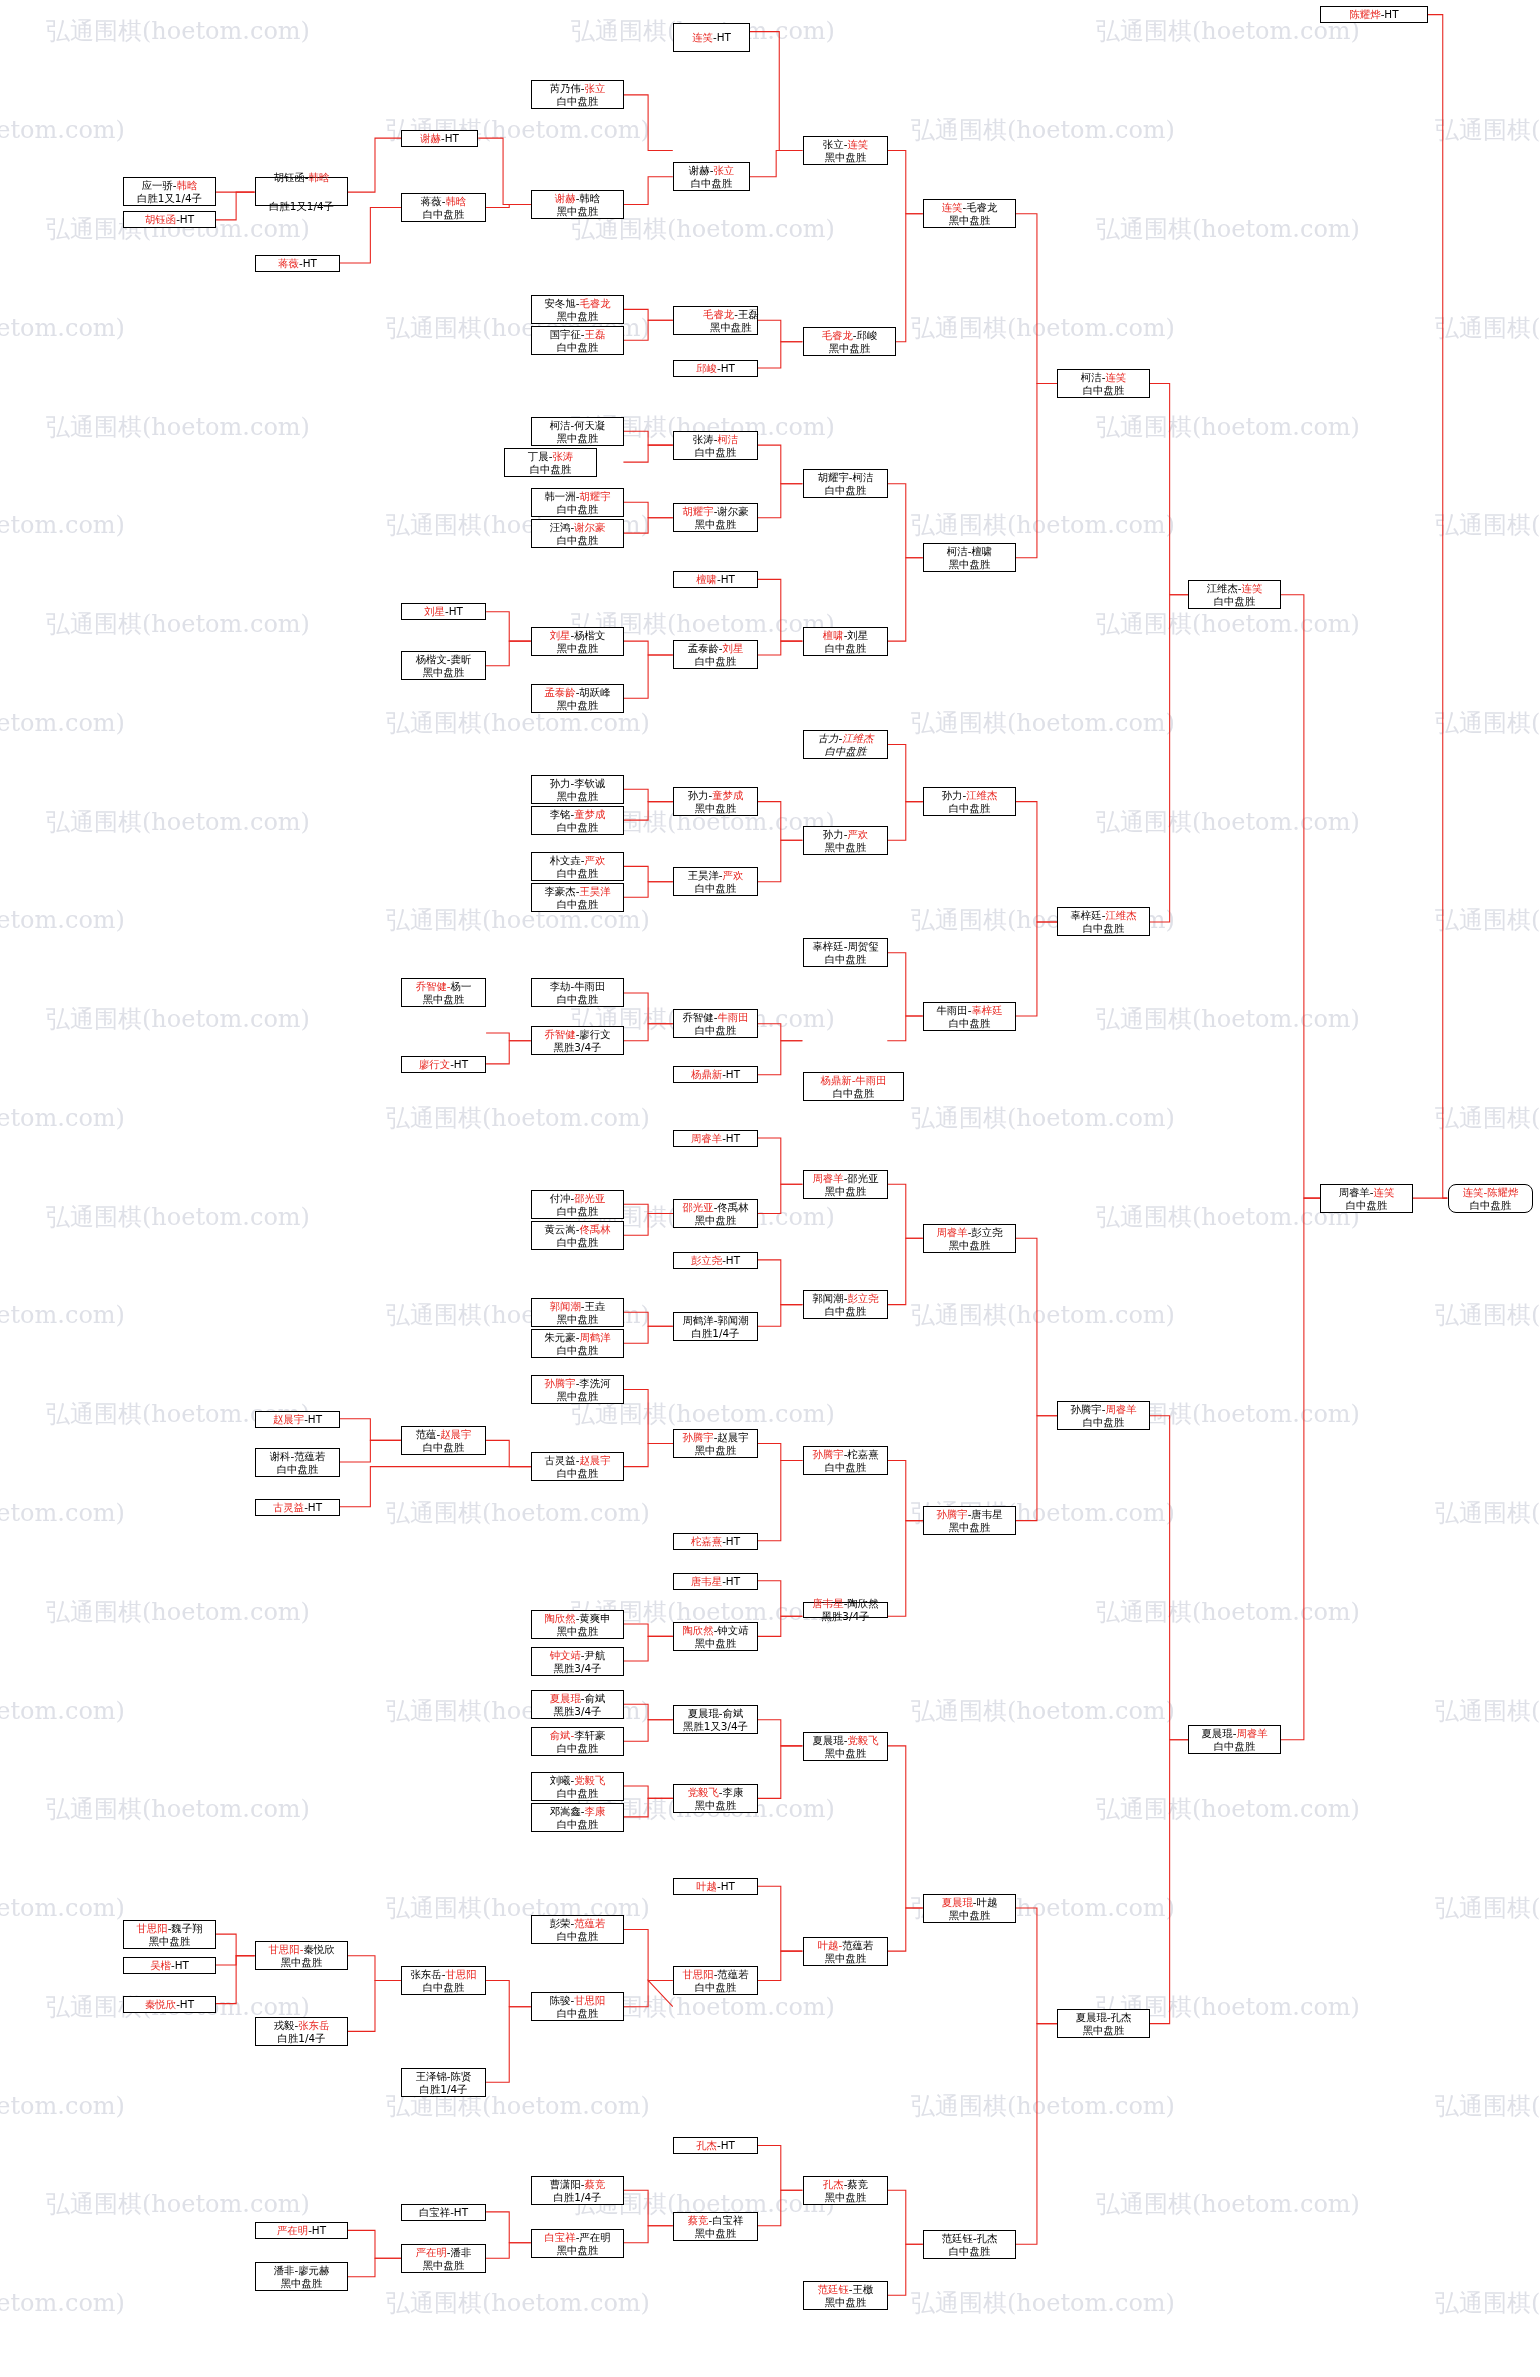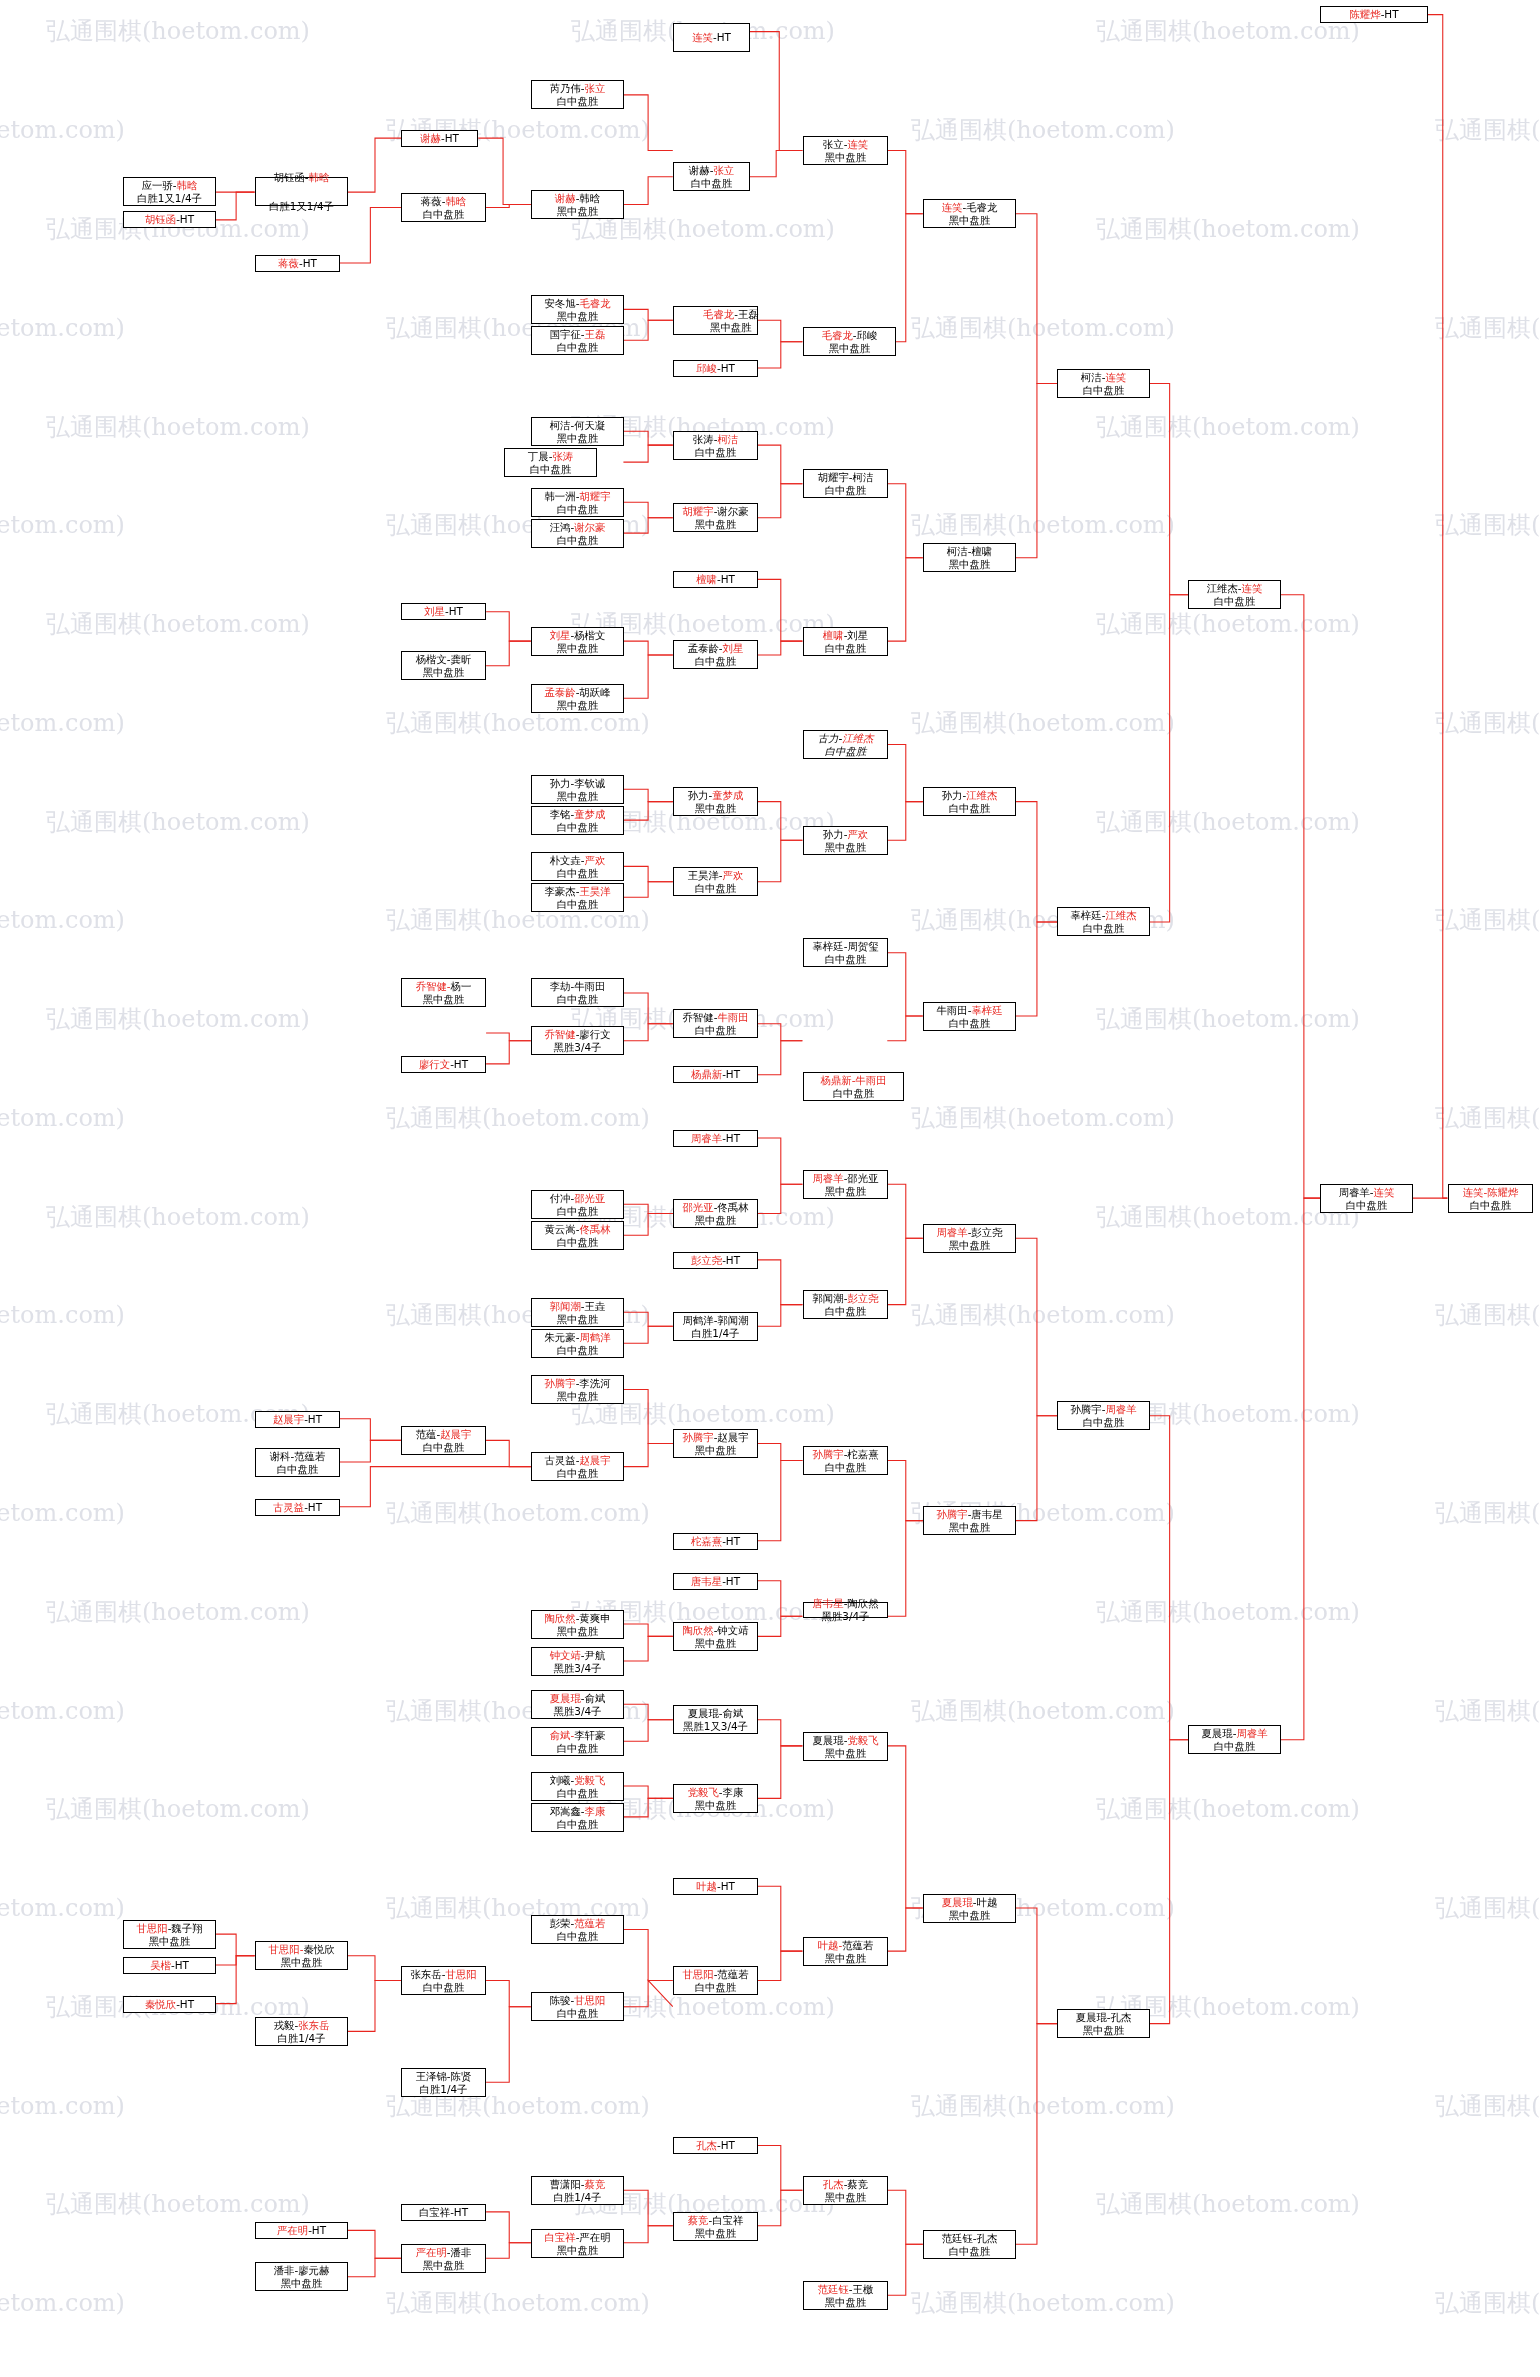--- a/index.html
+++ b/index.html
@@ -657,19 +657,19 @@
         <div class="l2"><span class="blk">黑中盘胜</span></div>
       </div>
       <div class="node" style="left: 923px; top: 2230px; width: 93px; height: 29px;">
         <div class="l1"><span class="blk">范廷钰-</span><span class="blk">孔杰</span></div>
         <div class="l2"><span class="blk">白中盘胜</span></div>
       </div>
       <div class="node" style="left: 1320px; top: 1184px; width: 93px; height: 29px;">
         <div class="l1"><span class="blk">周睿羊-</span><span class="red">连笑</span></div>
         <div class="l2"><span class="blk">白中盘胜</span></div>
       </div>
-      <div class="node" style="left: 1448px; top: 1184px; width: 85px; height: 29px;">
+      <div class="node" style="left: 1448px; top: 1184px; width: 85px; height: 29px; border-radius: 8px;">
         <div class="l1"><span class="red">连笑-</span><span class="red">陈耀烨</span></div>
         <div class="l2"><span class="blk">白中盘胜</span></div>
       </div>
     </div>
 </div>
 
 
 </body></html>

